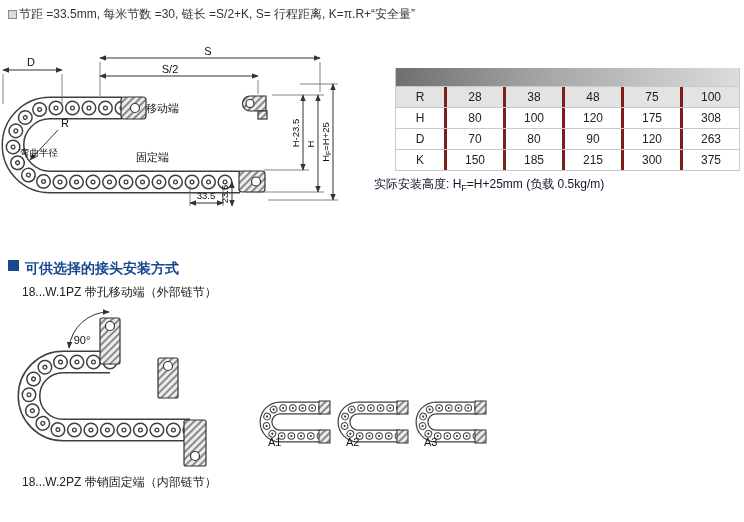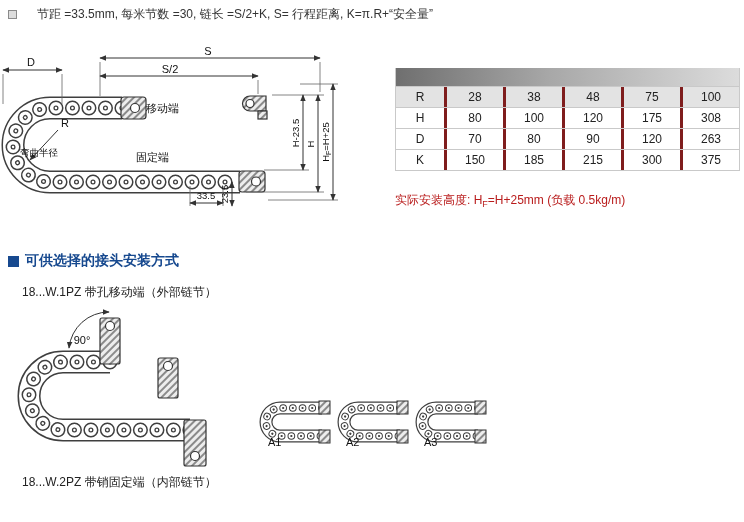--- a/index.html
+++ b/index.html
@@ -1,37 +1,37 @@
 <!DOCTYPE html>
 <html><head>
 <meta charset="utf-8">
 <style>
   html,body{margin:0;padding:0;background:#fff;}
   .page{position:relative;width:744px;height:522px;background:#fff;overflow:hidden;
         font-family:"Liberation Sans","DejaVu Sans",sans-serif;color:#222;}
   .abs{position:absolute;}
 
   
-  .top-note{left:8px;top:6px;display:flex;align-items:center;gap:20px;font-size:12px;color:#333;}
+  .top-note{left:8px;top:6px;display:flex;align-items:center;gap:2px;font-size:12px;color:#333;}
   .bullet-sq{width:7px;height:7px;background:#dcdcdc;border:1px solid #8a8a8a;display:inline-block;}
 
   
   .dim-table{left:395px;top:68px;width:345px;border:1px solid #c9c9c9;border-top:none;box-sizing:border-box;}
   .thead{height:18px;background:linear-gradient(90deg,#6f6f6f 0%,#a8a8a8 45%,#dcdcdc 100%);}
   .trow{display:flex;height:20px;border-top:1px solid #c9c9c9;background:#fff;}
   .trow.shade{background:#e3e3e3;}
   .tcell{flex:1;display:flex;align-items:center;justify-content:center;font-size:12px;border-left:3px solid #7f1d1d;}
   .tcell.lbl{flex:0 0 48px;border-left:none;}
-  .table-note{left:395px;top:176px;font-size:12px;color:#b91c1c;margin-top:16px;}
+  .table-note{left:374px;top:176px;font-size:12px;color:#0f172a;}
   .table-note .subf{font-size:9px;vertical-align:sub;}
 
   
   .section-header{left:8px;top:252px;display:flex;align-items:center;gap:6px;}
   .blue-sq{width:11px;height:11px;background:#17498f;display:inline-block;}
-  .section-title{font-size:14px;font-weight:bold;color:#17498f;}
+  .section-title{font-size:14px;font-weight:bold;color:#17498f;margin-top:8px;}
 
   .item-label{font-size:12px;color:#222;}
   .item-top{left:22px;top:284px;}
   .item-bottom{left:22px;top:474px;}
 
   
   .variants{left:256px;top:392px;display:flex;}
   .variant{position:relative;width:78px;height:66px;}
   .variant-label{position:absolute;left:12px;top:44px;font-size:11px;font-weight:normal;color:#111;}
 

